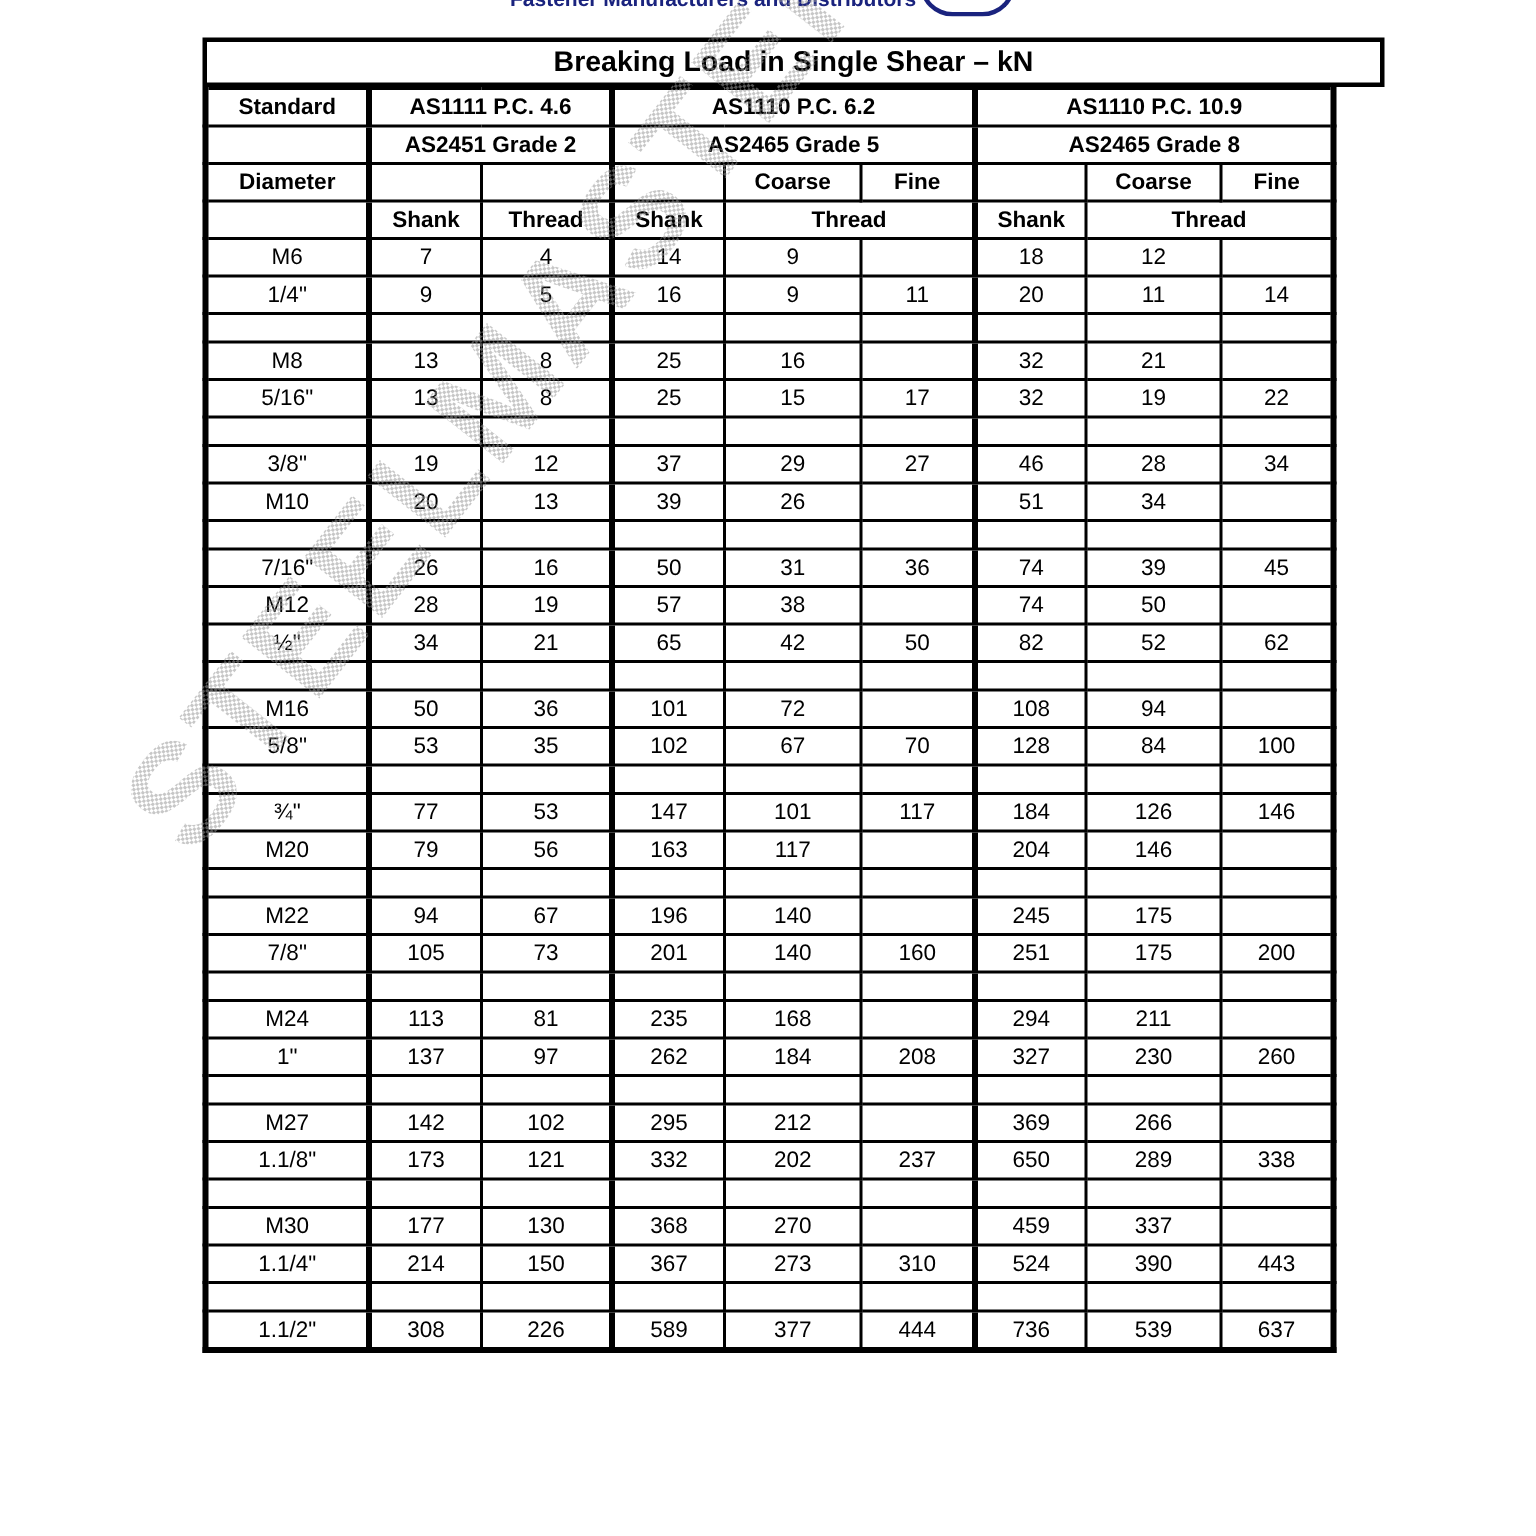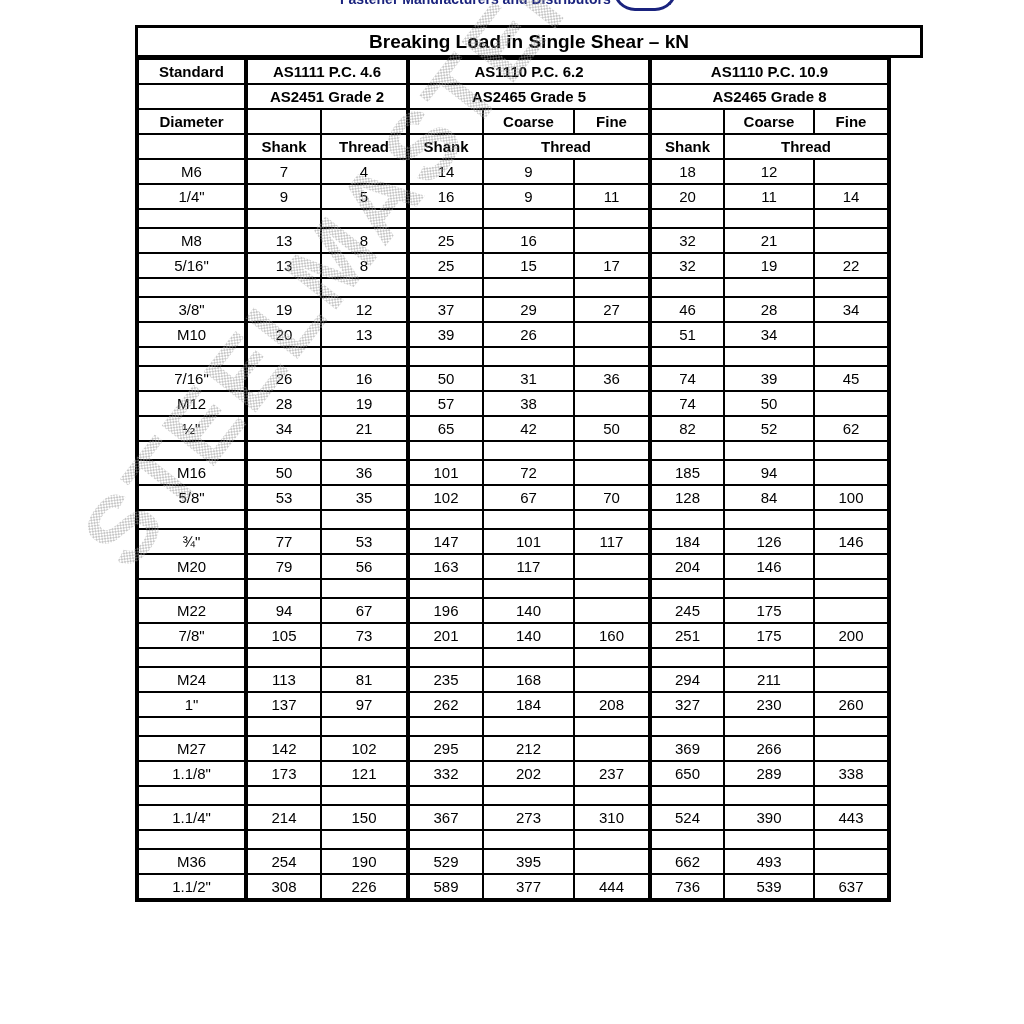--- a/index.html
+++ b/index.html
@@ -224,21 +224,21 @@
           <td></td>
           <td></td>
         </tr>
         <tr>
           <td class="dia">M16</td>
           <td class="thickL">50</td>
           <td>36</td>
           <td class="thickL">101</td>
           <td>72</td>
           <td></td>
-          <td class="thickL">185</td>
+          <td class="thickL">108</td>
           <td>94</td>
           <td></td>
         </tr>
         <tr>
           <td class="dia">5/8"</td>
           <td class="thickL">53</td>
           <td>35</td>
           <td class="thickL">102</td>
           <td>67</td>
           <td>70</td>
@@ -383,20 +383,31 @@
           <td class="thickL"></td>
           <td></td>
           <td class="thickL"></td>
           <td></td>
           <td></td>
           <td class="thickL"></td>
           <td></td>
           <td></td>
         </tr>
         <tr>
+          <td class="dia">M30</td>
+          <td class="thickL">177</td>
+          <td>130</td>
+          <td class="thickL">368</td>
+          <td>270</td>
+          <td></td>
+          <td class="thickL">459</td>
+          <td>337</td>
+          <td></td>
+        </tr>
+        <tr>
           <td class="dia">1.1/4"</td>
           <td class="thickL">214</td>
           <td>150</td>
           <td class="thickL">367</td>
           <td>273</td>
           <td>310</td>
           <td class="thickL">524</td>
           <td>390</td>
           <td>443</td>
         </tr>
@@ -405,31 +416,20 @@
           <td class="thickL"></td>
           <td></td>
           <td class="thickL"></td>
           <td></td>
           <td></td>
           <td class="thickL"></td>
           <td></td>
           <td></td>
         </tr>
         <tr>
-          <td class="dia">M36</td>
-          <td class="thickL">254</td>
-          <td>190</td>
-          <td class="thickL">529</td>
-          <td>395</td>
-          <td></td>
-          <td class="thickL">662</td>
-          <td>493</td>
-          <td></td>
-        </tr>
-        <tr>
           <td class="dia">1.1/2"</td>
           <td class="thickL">308</td>
           <td>226</td>
           <td class="thickL">589</td>
           <td>377</td>
           <td>444</td>
           <td class="thickL">736</td>
           <td>539</td>
           <td>637</td>
         </tr>

